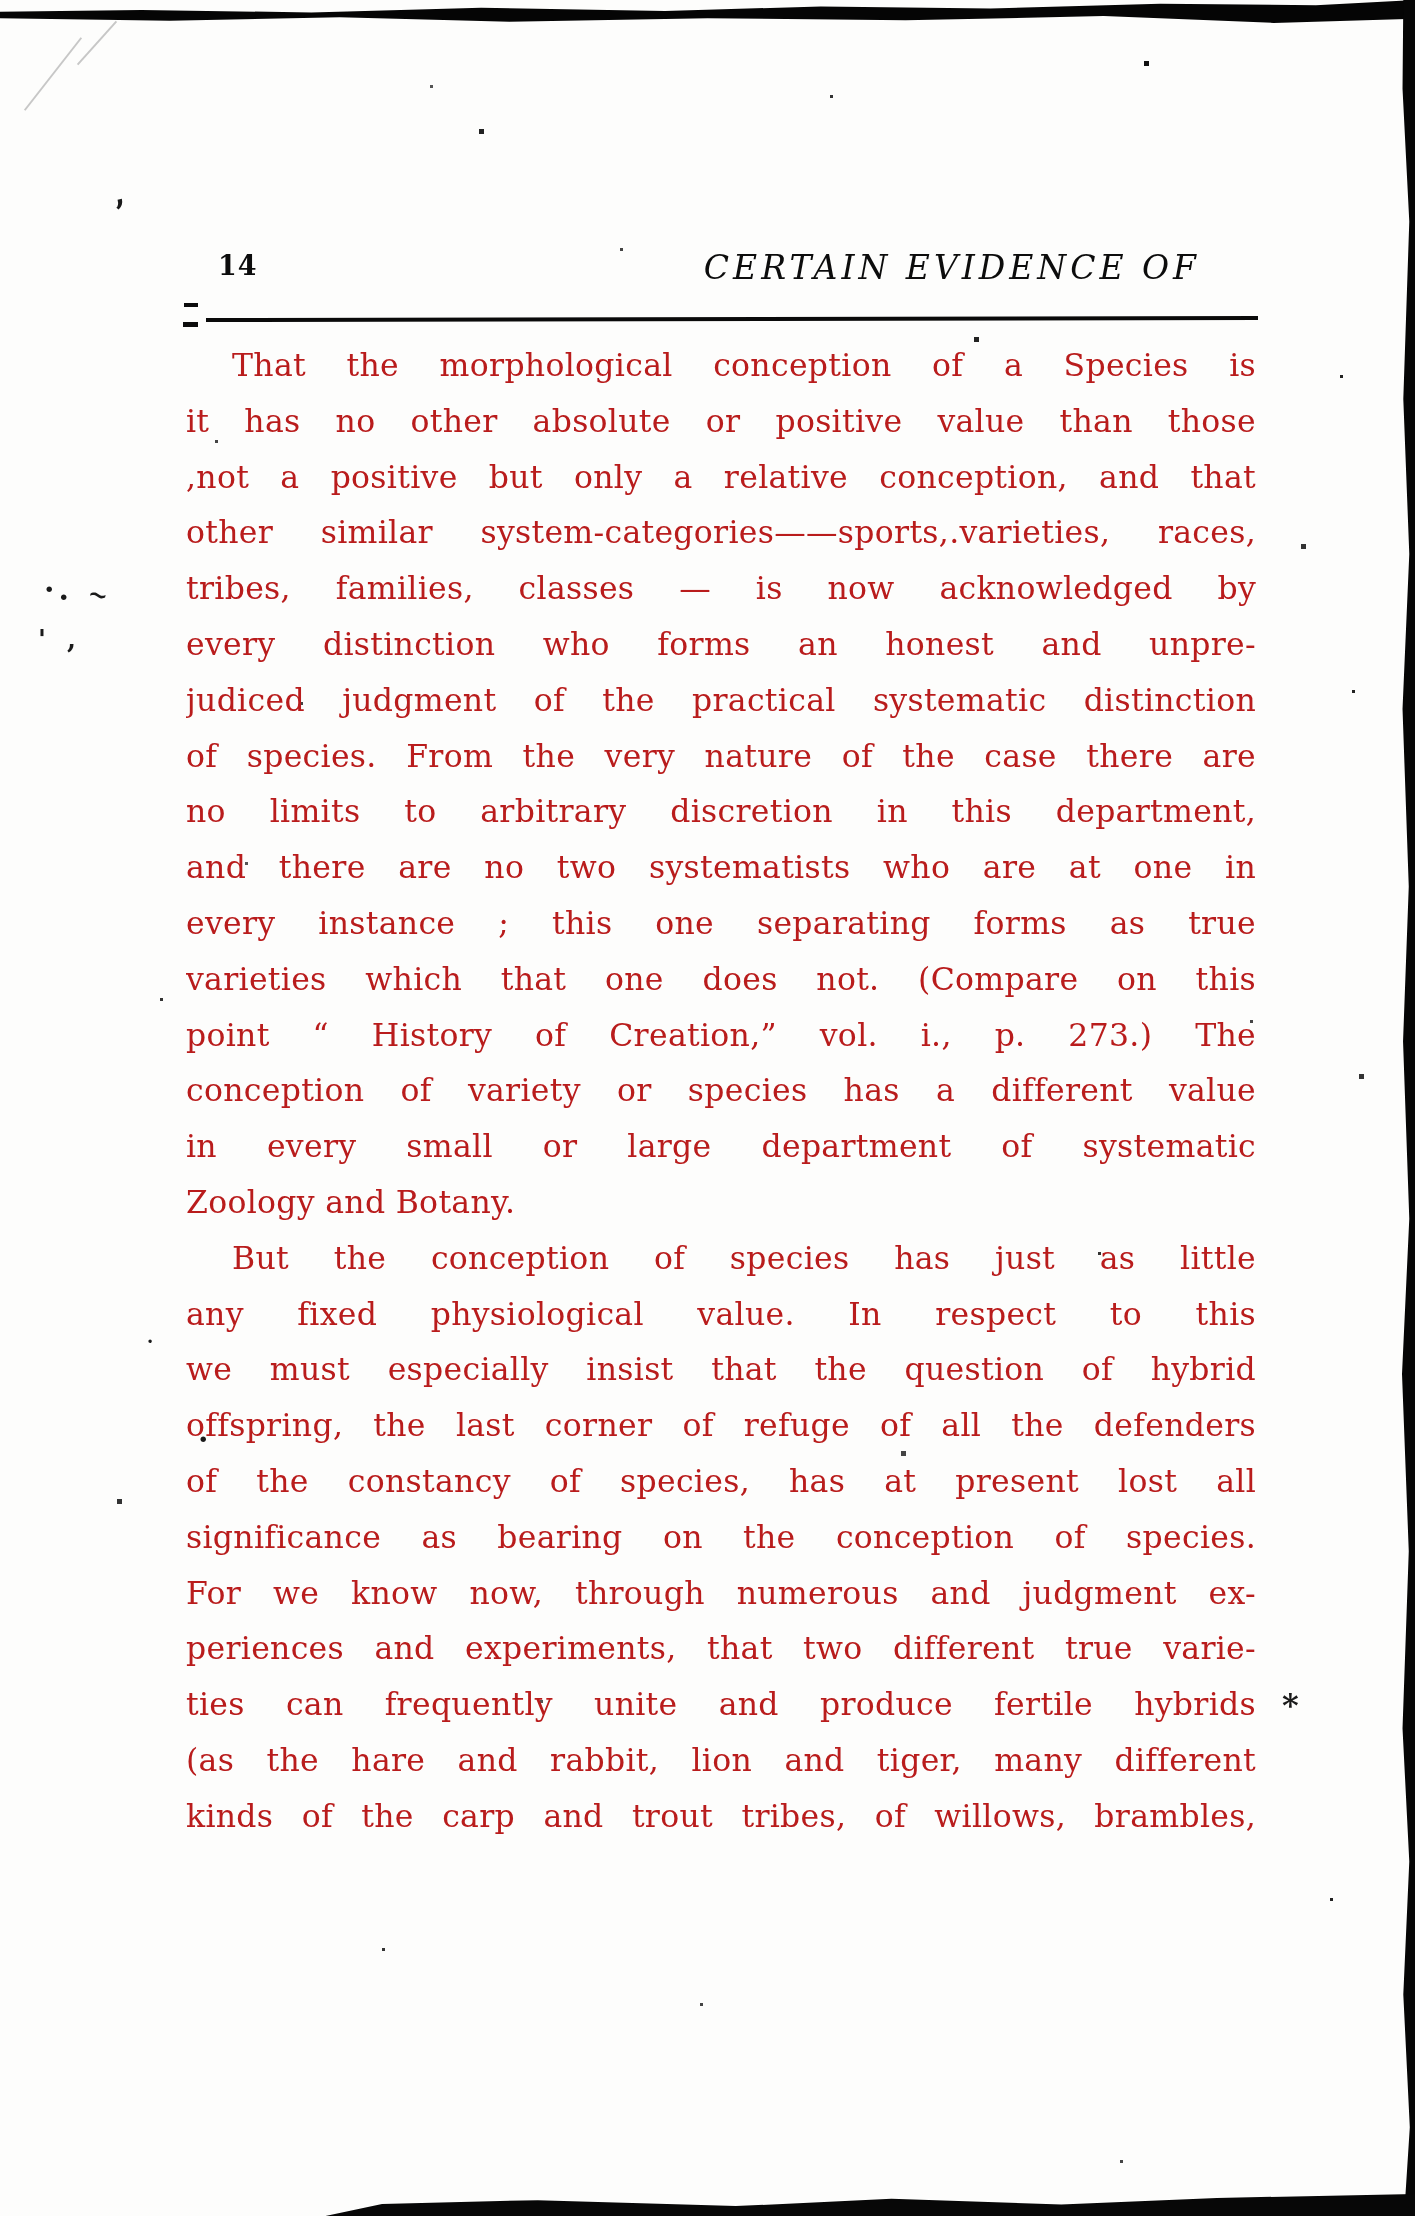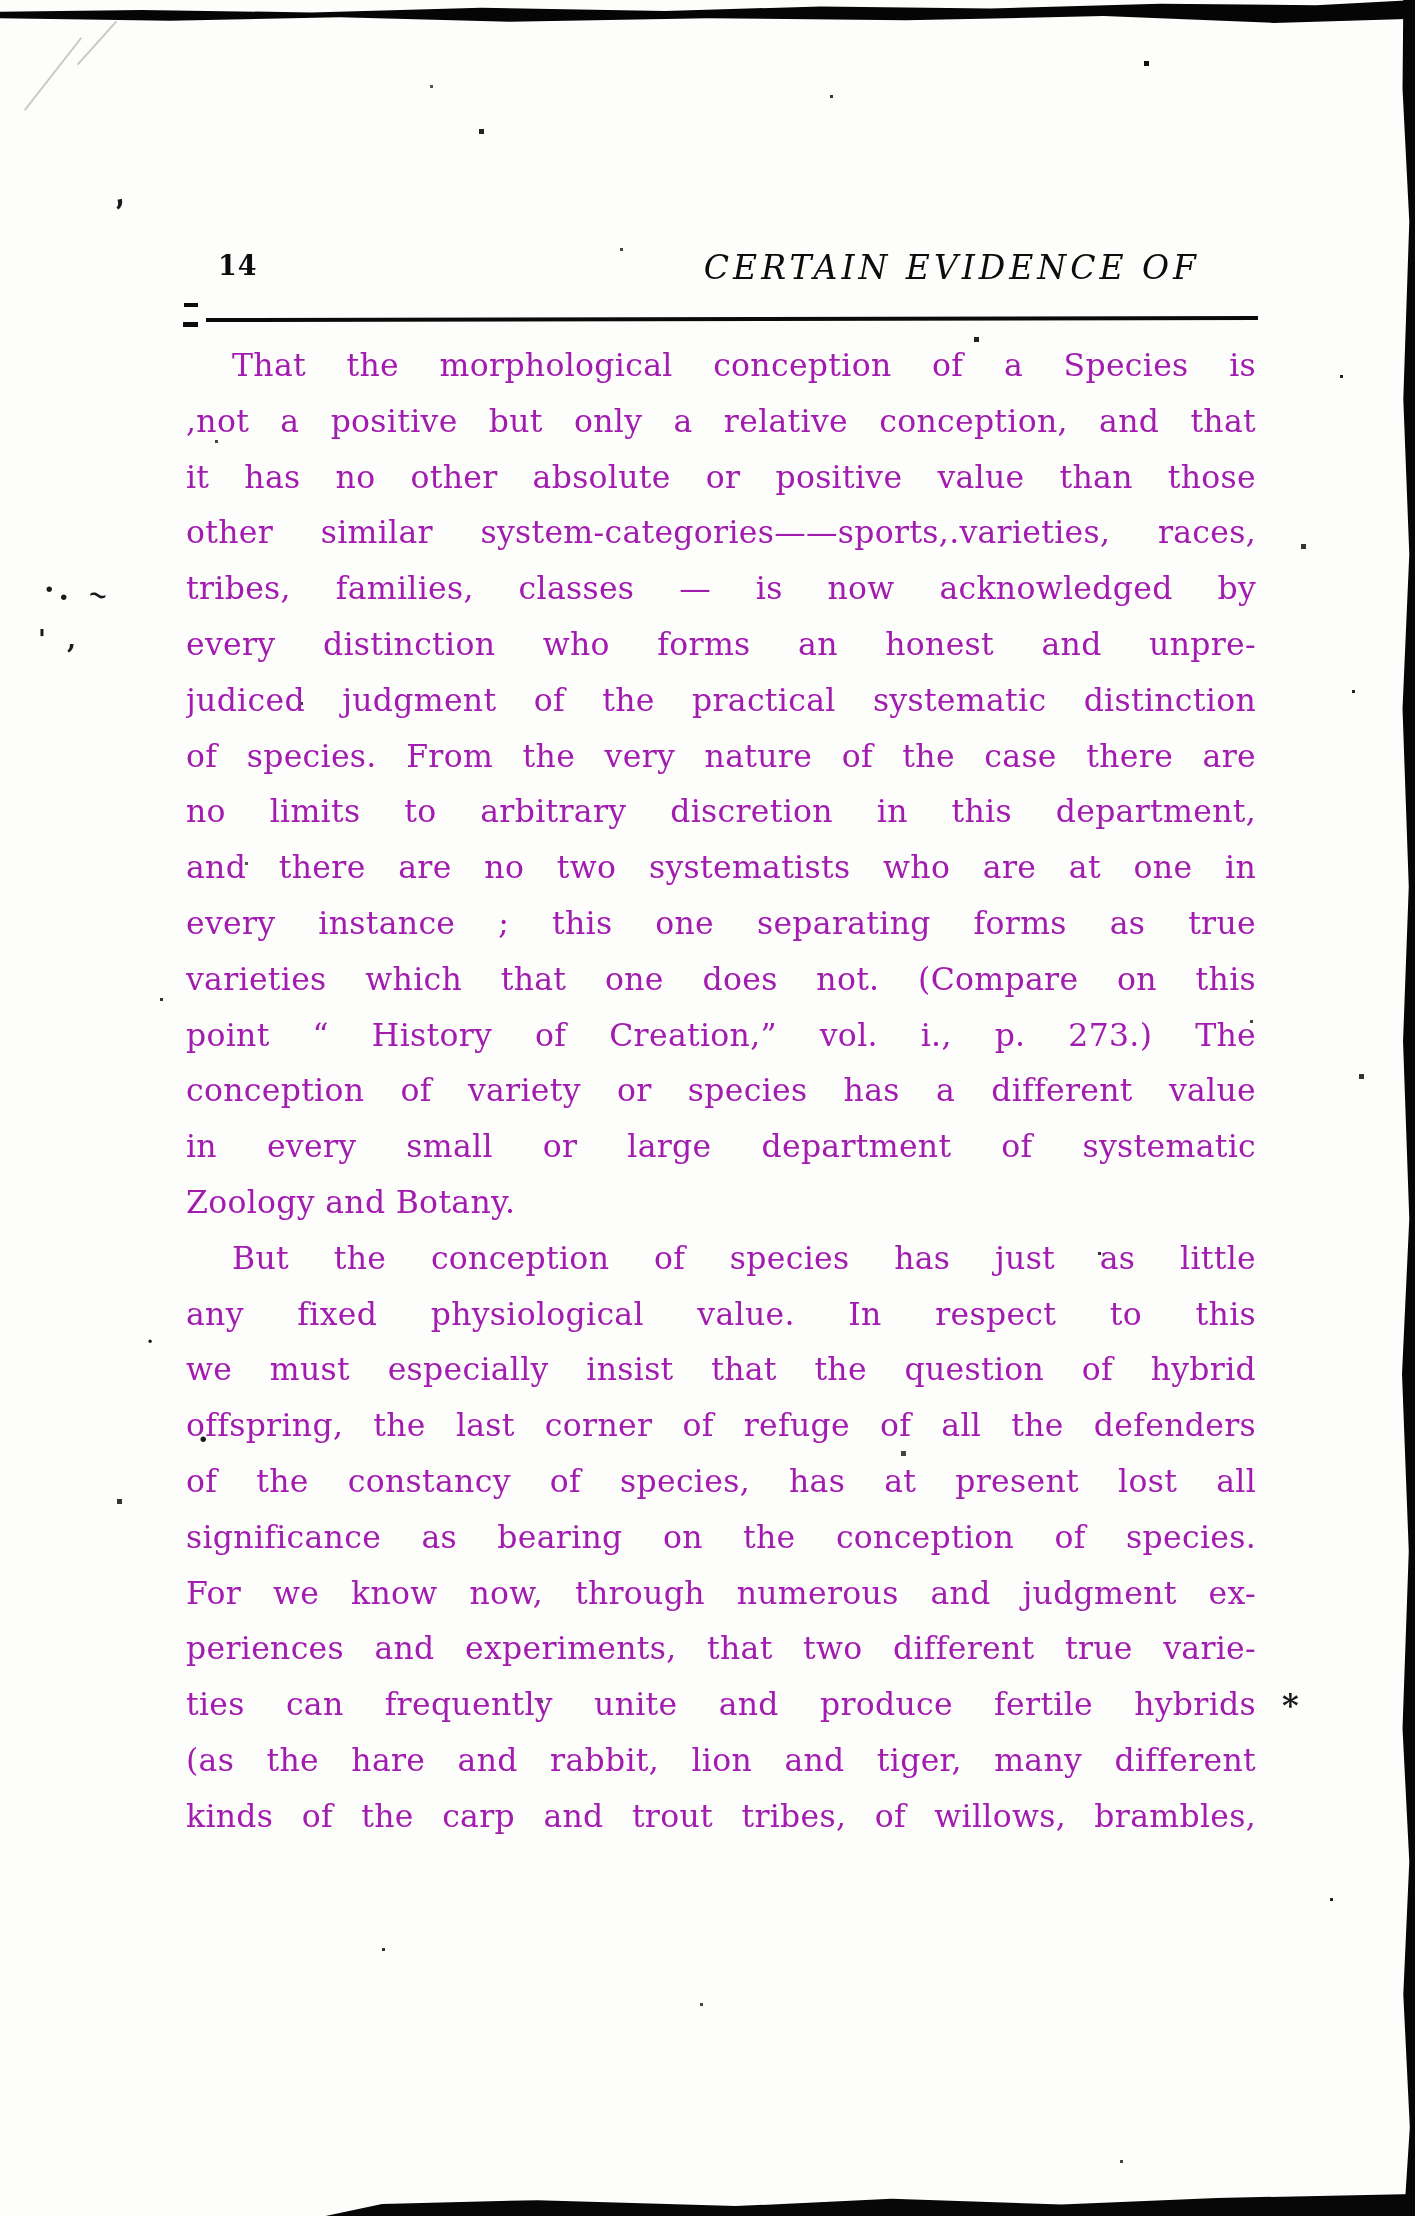--- a/index.html
+++ b/index.html
@@ -70,21 +70,21 @@
     position: absolute; left: 183px; top: 322px; width: 15px; height: 5px; background: #0c0c0c;
   }
   .rule {
     position: absolute; left: 206px; top: 317px; width: 1052px; height: 4px;
     background: #0a0a0a; transform: rotate(-0.12deg);
   }
   
   .body-text {
     position: absolute; left: 186px; top: 338px; width: 1070px;
     font-size: 31.5px; line-height: 55.8px; letter-spacing: 0.3px;
-    color: #a21caf;
+    color: #b91c1c;
   }
   .ln {
     text-align: justify;
     text-align-last: justify;
     height: 55.8px; overflow: hidden; white-space: nowrap;
   }
   .ln.indent { text-indent: 46px; }
   .ln.end { text-align-last: left; }
   
   .mark { position: absolute; color: #1a1a1a; }
@@ -109,22 +109,22 @@
   <div class="pencil p2"></div>
 
   <span class="pagenum">14</span>
   <div class="pagenum-dash"></div>
   <div class="running-head">CERTAIN EVIDENCE OF</div>
   <div class="rule-dash"></div>
   <div class="rule"></div>
 
   <main class="body-text">
     <div class="ln indent">That the morphological conception of a Species is</div>
+    <div class="ln">it has no other absolute or positive value than those</div>
     <div class="ln">,not a positive but only a relative conception, and that</div>
-    <div class="ln">it has no other absolute or positive value than those</div>
     <div class="ln">other similar system-categories——sports,.varieties, races,</div>
     <div class="ln">tribes, families, classes — is now acknowledged by</div>
     <div class="ln">every distinction who forms an honest and unpre-</div>
     <div class="ln">judiced judgment of the practical systematic distinction</div>
     <div class="ln">of species.  From the very nature of the case there are</div>
     <div class="ln">no limits to arbitrary discretion in this department,</div>
     <div class="ln">and there are no two systematists who are at one in</div>
     <div class="ln">every instance ; this one separating forms as true</div>
     <div class="ln">varieties which that one does not.  (Compare on this</div>
     <div class="ln">point “ History of Creation,” vol. i., p. 273.)  The</div>

